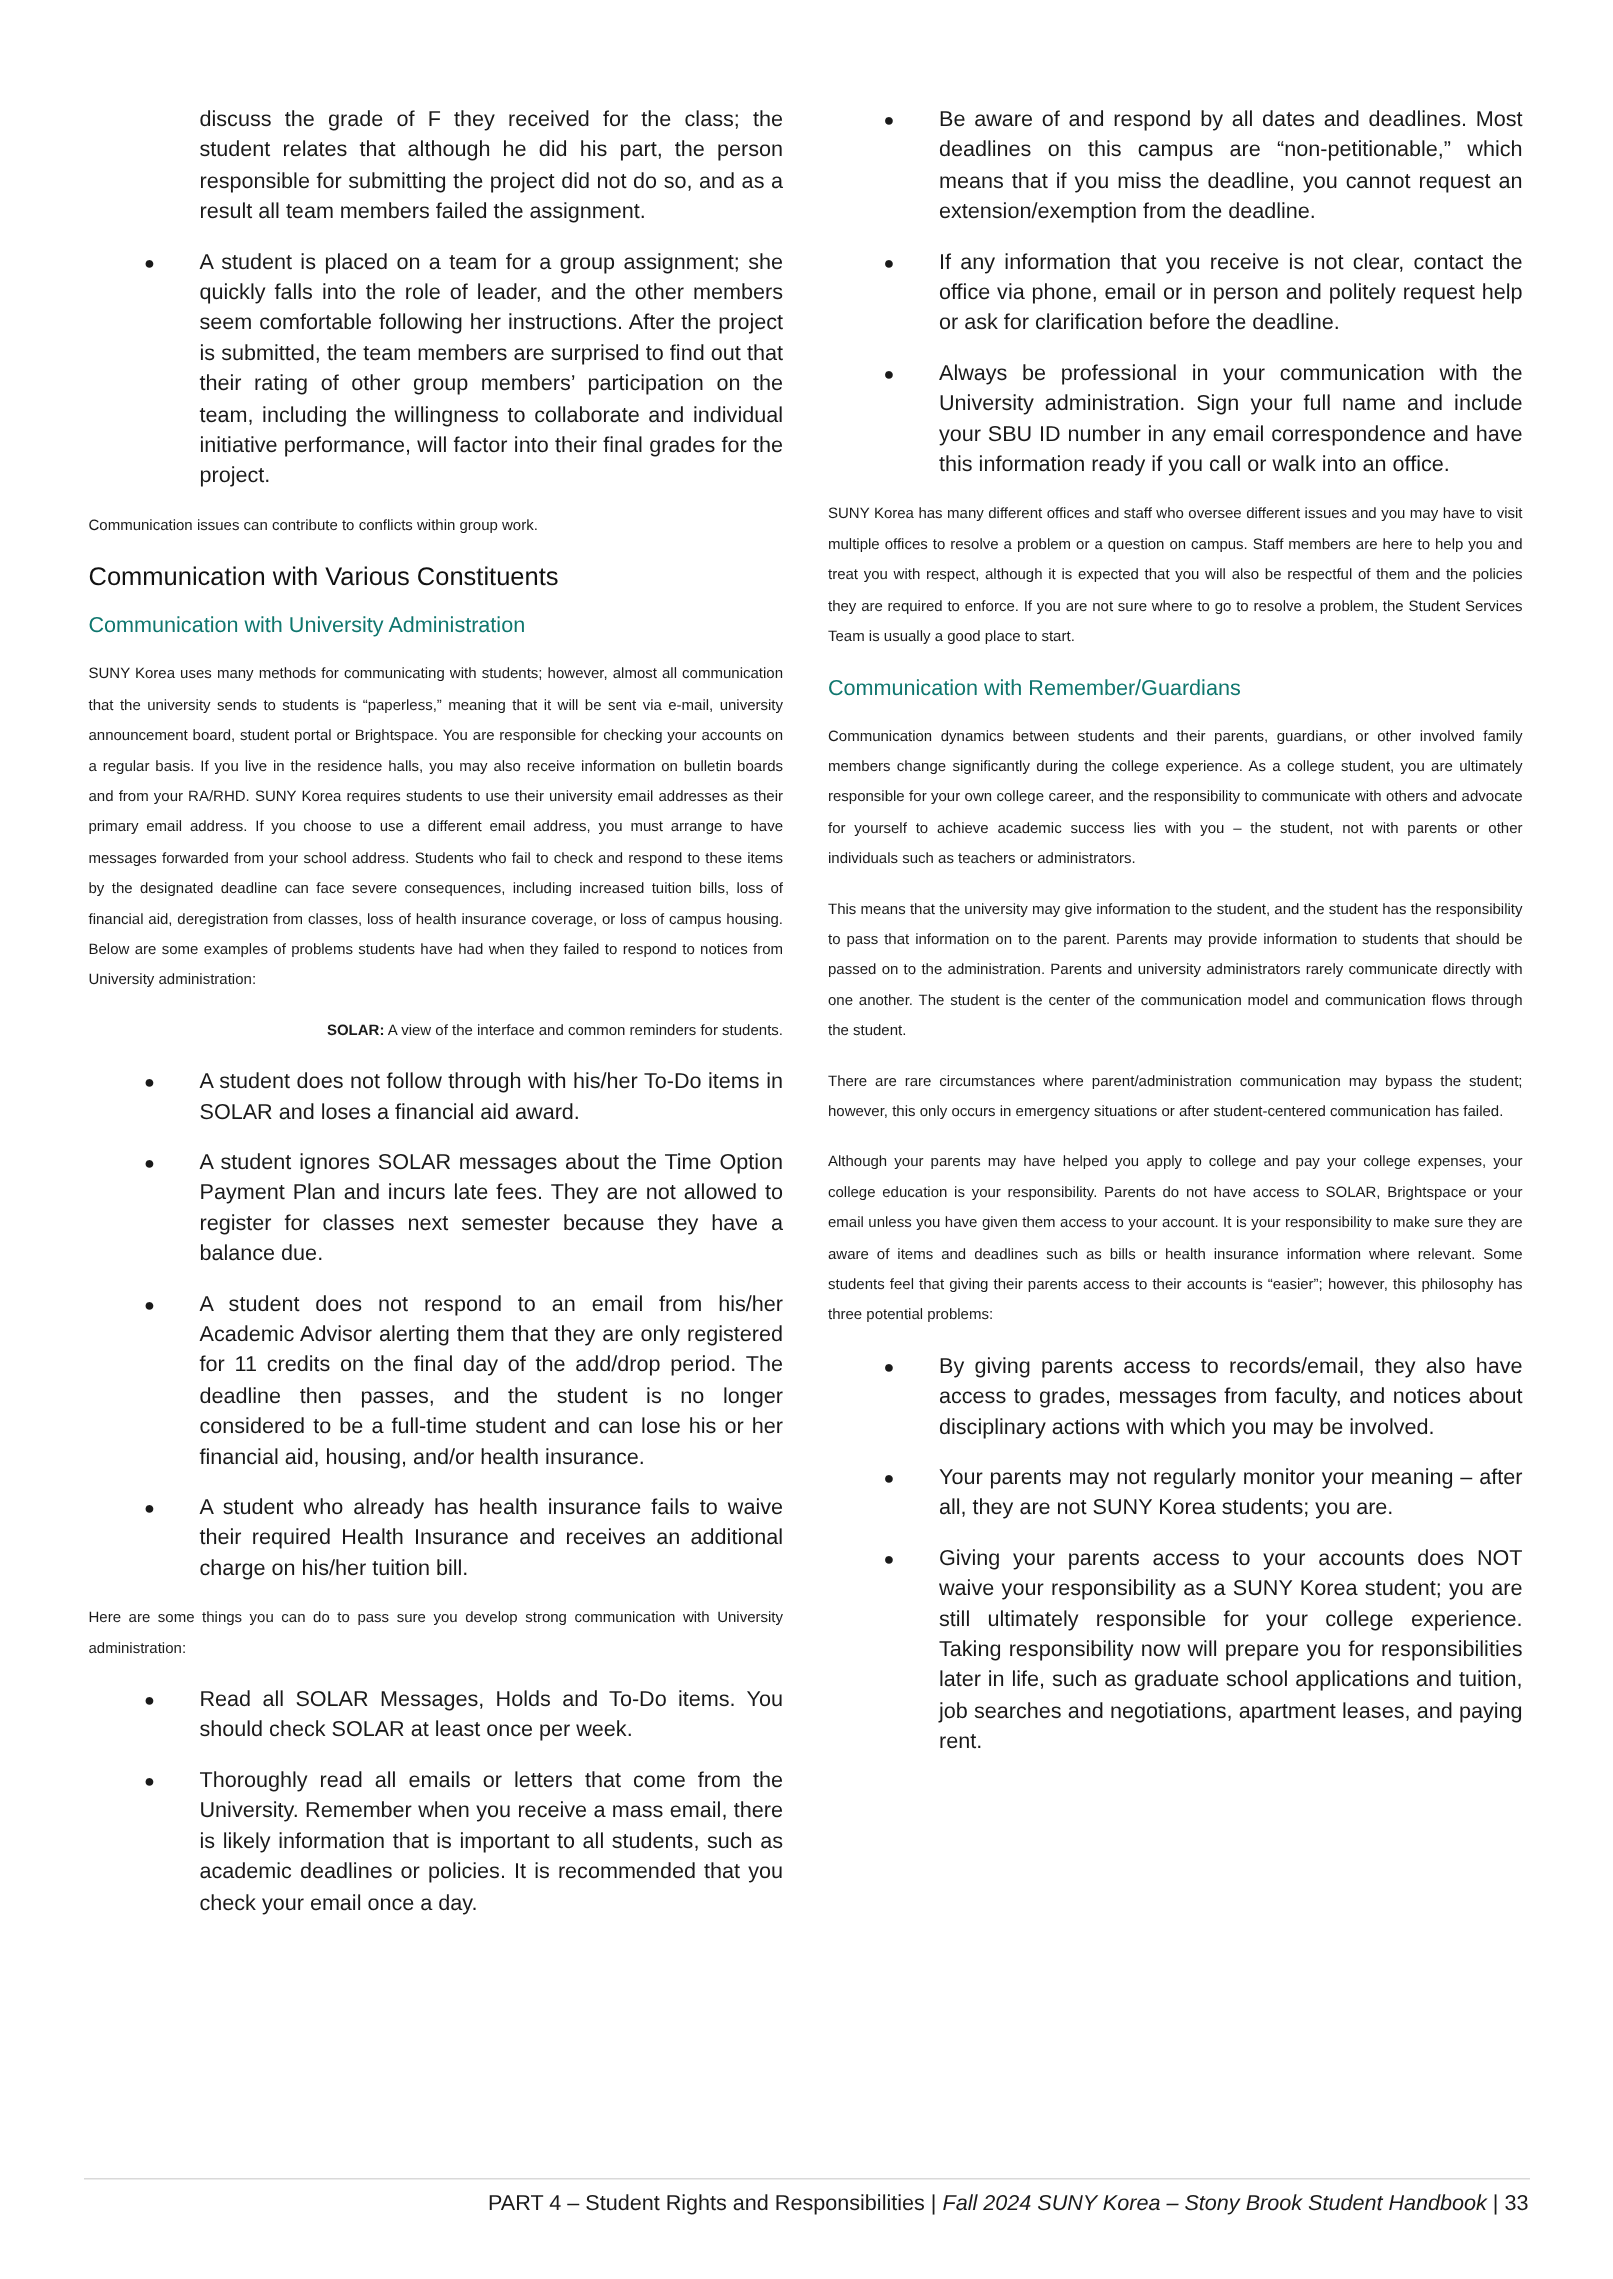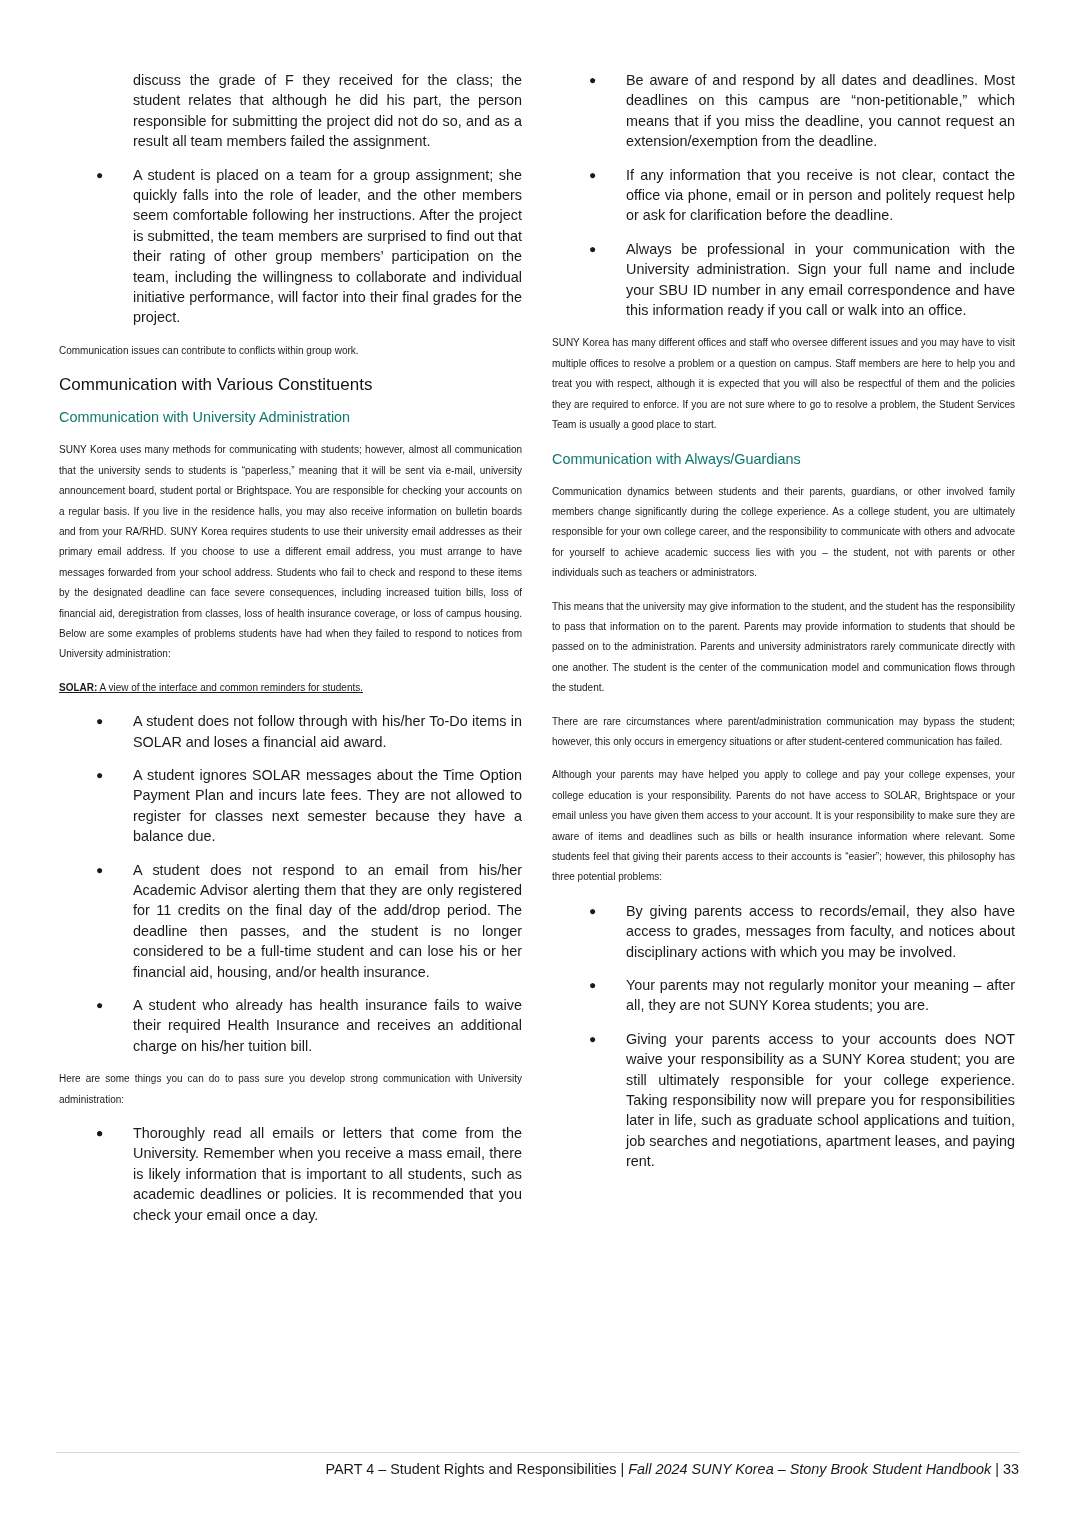--- a/index.html
+++ b/index.html
@@ -28,21 +28,21 @@
     <span>discuss the grade of F they received for the class; the student relates that although he did his part, the person responsible for submitting the project did not do so, and as a result all team members failed the assignment.</span>
   </div>
   <div class="bullet">
     <span class="dot">●</span>
     <span>A student is placed on a team for a group assignment; she quickly falls into the role of leader, and the other members seem comfortable following her instructions. After the project is submitted, the team members are surprised to find out that their rating of other group members’ participation on the team, including the willingness to collaborate and individual initiative performance, will factor into their final grades for the project.</span>
   </div>
   <p>Communication issues can contribute to conflicts within group work.</p>
   <h2>Communication with Various Constituents</h2>
   <h3>Communication with University Administration</h3>
   <p>SUNY Korea uses many methods for communicating with students; however, almost all communication that the university sends to students is “paperless,” meaning that it will be sent via e-mail, university announcement board, student portal or Brightspace. You are responsible for checking your accounts on a regular basis. If you live in the residence halls, you may also receive information on bulletin boards and from your RA/RHD. SUNY Korea requires students to use their university email addresses as their primary email address. If you choose to use a different email address, you must arrange to have messages forwarded from your school address. Students who fail to check and respond to these items by the designated deadline can face severe consequences, including increased tuition bills, loss of financial aid, deregistration from classes, loss of health insurance coverage, or loss of campus housing. Below are some examples of problems students have had when they failed to respond to notices from University administration:</p>
-  <p style="text-align:left;text-decoration:underline;">
+  <p style="text-align:right;">
     <b>SOLAR:</b><span> A view of the interface and common reminders for students.</span>
   </p>
   <div class="bullet">
     <span class="dot">●</span>
     <span>A student does not follow through with his/her To-Do items in SOLAR and loses a financial aid award.</span>
   </div>
   <div class="bullet">
     <span class="dot">●</span>
     <span>A student ignores SOLAR messages about the Time Option Payment Plan and incurs late fees. They are not allowed to register for classes next semester because they have a balance due.</span>
   </div>
@@ -50,20 +50,21 @@
     <span class="dot">●</span>
     <span>A student does not respond to an email from his/her Academic Advisor alerting them that they are only registered for 11 credits on the final day of the add/drop period. The deadline then passes, and the student is no longer considered to be a full-time student and can lose his or her financial aid, housing, and/or health insurance.</span>
   </div>
   <div class="bullet">
     <span class="dot">●</span>
     <span>A student who already has health insurance fails to waive their required Health Insurance and receives an additional charge on his/her tuition bill.</span>
   </div>
   <p>Here are some things you can do to pass sure you develop strong communication with University administration:</p>
   <div class="bullet">
     <span class="dot">●</span>
+    <span>Read all SOLAR Messages, Holds and To-Do items. You should check SOLAR at least once per week.</span>
   </div>
   <div class="bullet">
     <span class="dot">●</span>
     <span>Thoroughly read all emails or letters that come from the University. Remember when you receive a mass email, there is likely information that is important to all students, such as academic deadlines or policies. It is recommended that you check your email once a day.</span>
   </div>
 </div>
 
 <div class="col col-right">
   <div class="bullet">
     <span class="dot">●</span>
@@ -71,21 +72,21 @@
   </div>
   <div class="bullet">
     <span class="dot">●</span>
     <span>If any information that you receive is not clear, contact the office via phone, email or in person and politely request help or ask for clarification before the deadline.</span>
   </div>
   <div class="bullet">
     <span class="dot">●</span>
     <span>Always be professional in your communication with the University administration. Sign your full name and include your SBU ID number in any email correspondence and have this information ready if you call or walk into an office.</span>
   </div>
   <p>SUNY Korea has many different offices and staff who oversee different issues and you may have to visit multiple offices to resolve a problem or a question on campus. Staff members are here to help you and treat you with respect, although it is expected that you will also be respectful of them and the policies they are required to enforce. If you are not sure where to go to resolve a problem, the Student Services Team is usually a good place to start.</p>
-  <h3>Communication with Always/Guardians</h3>
+  <h3>Communication with Remember/Guardians</h3>
   <p>Communication dynamics between students and their parents, guardians, or other involved family members change significantly during the college experience. As a college student, you are ultimately responsible for your own college career, and the responsibility to communicate with others and advocate for yourself to achieve academic success lies with you – the student, not with parents or other individuals such as teachers or administrators.</p>
   <p>This means that the university may give information to the student, and the student has the responsibility to pass that information on to the parent. Parents may provide information to students that should be passed on to the administration. Parents and university administrators rarely communicate directly with one another. The student is the center of the communication model and communication flows through the student.</p>
   <p>There are rare circumstances where parent/administration communication may bypass the student; however, this only occurs in emergency situations or after student-centered communication has failed.</p>
   <p>Although your parents may have helped you apply to college and pay your college expenses, your college education is your responsibility. Parents do not have access to SOLAR, Brightspace or your email unless you have given them access to your account. It is your responsibility to make sure they are aware of items and deadlines such as bills or health insurance information where relevant. Some students feel that giving their parents access to their accounts is “easier”; however, this philosophy has three potential problems:</p>
   <div class="bullet">
     <span class="dot">●</span>
     <span>By giving parents access to records/email, they also have access to grades, messages from faculty, and notices about disciplinary actions with which you may be involved.</span>
   </div>
   <div class="bullet">
     <span class="dot">●</span>

